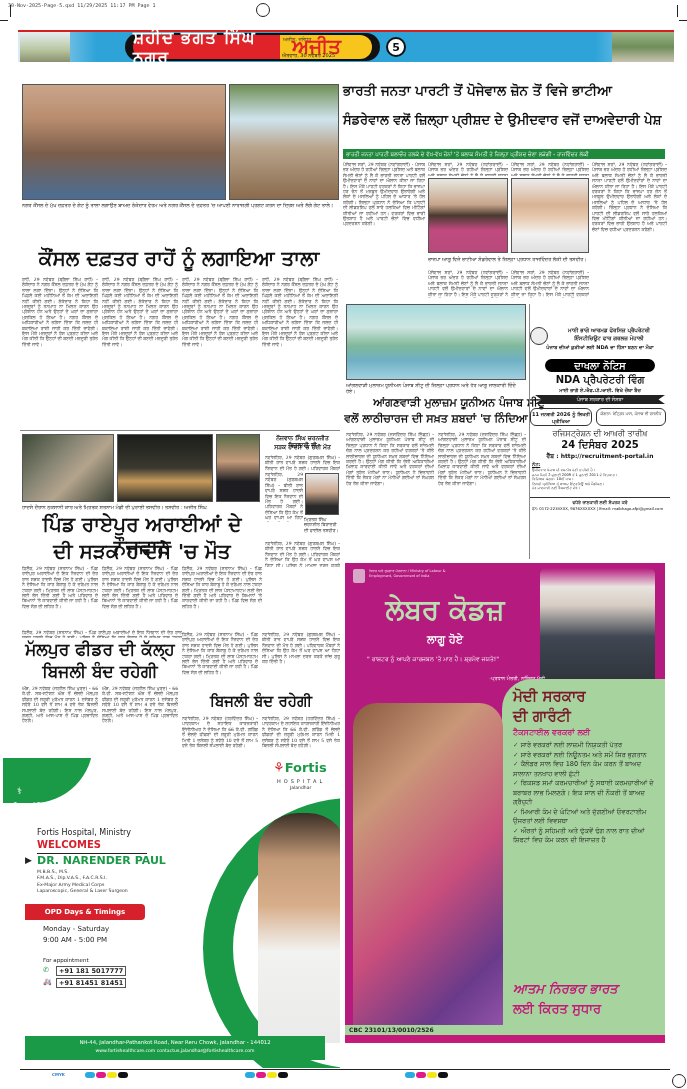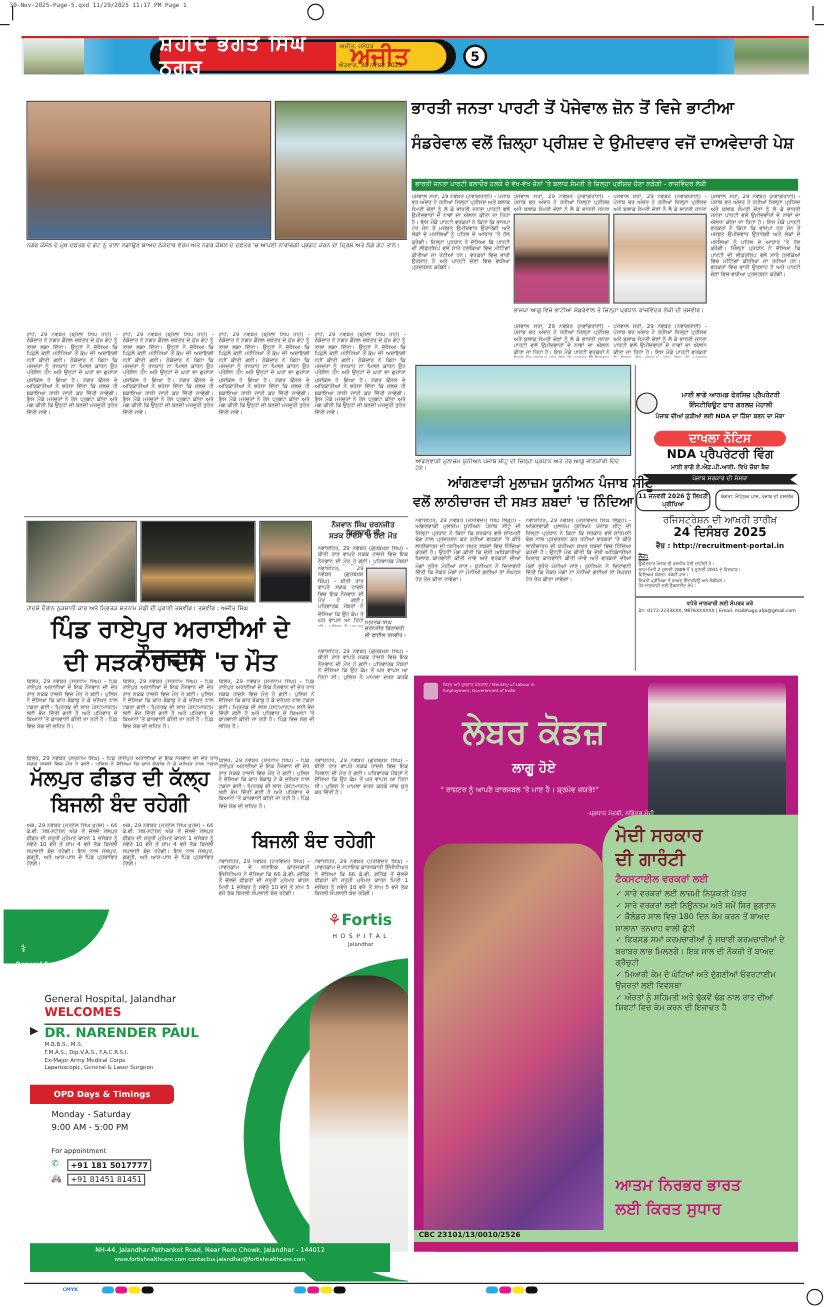--- a/index.html
+++ b/index.html
@@ -20,21 +20,21 @@
 
 .photo{position:absolute;border:1px solid #555;}
 .cap{position:absolute;font-size:5px;line-height:6px;color:#222;overflow:hidden;}
 .head{position:absolute;font-weight:bold;color:#111;text-align:center;line-height:1.15;}
 .body{position:absolute;font-size:4.5px;line-height:5.4px;color:#333;overflow:hidden;text-align:justify;}
 .colrule{position:absolute;background:#888;width:1px;}
 .hrule{position:absolute;background:#888;height:1px;}
 .greenbar{position:absolute;left:343px;top:149px;width:322px;height:10px;background:#1f8a3c;color:#fff;font-size:5.5px;line-height:10px;padding-left:3px;white-space:nowrap;overflow:hidden;}
 
 .notice{position:absolute;left:530px;top:325px;width:140px;height:230px;font-size:5px;text-align:center;}
-.notice .dark{background:#ef4444;color:#fff;border-radius:10px;font-weight:bold;}
+.notice .dark{background:#000000;color:#fff;border-radius:10px;font-weight:bold;}
 
 .lab{position:absolute;left:345px;top:563px;width:320px;height:480px;background:#b51a7f;overflow:hidden;}
 .lab-green{position:absolute;left:157px;top:116px;width:163px;height:364px;background:#a7d39e;border-radius:30px 0 0 0;}
 .lab-photo{position:absolute;left:195px;top:5px;width:115px;height:125px;border-radius:6px;background:linear-gradient(180deg,#b51a7f 0%,#e9e4df 15%,#d6ccc3 30%,#404752 55%,#2b2f37 100%);}
 .lab-textile{position:absolute;left:8px;top:140px;width:150px;height:345px;border-radius:24px;background:linear-gradient(135deg,#8a5a40 0%,#c99778 25%,#c94e7c 55%,#6a3a8a 80%,#9c5ab0 100%);}
 .lab-bottom{position:absolute;left:0;top:472px;width:320px;height:8px;background:#c41b7a;}
 
 .fortis{position:absolute;left:3px;top:758px;width:337px;height:310px;background:#fff;overflow:hidden;}
 .f-arc{position:absolute;left:200px;top:40px;width:300px;height:300px;border-radius:50%;border:30px solid #1a9a47;}
 .f-person{position:absolute;left:255px;top:55px;width:90px;height:230px;background:linear-gradient(180deg,#3a2e25 0%,#c39a78 20%,#d7ad8a 40%,#f2f2f0 60%,#eaeaea 100%);border-radius:40px 40px 0 0;}
@@ -60,20 +60,21 @@
   <div class="mast-red">ਸ਼ਹੀਦ ਭਗਤ ਸਿੰਘ ਨਗਰ</div>
   <div class="mast-yellow"></div>
   <div class="mast-pub">ਅਜੀਤ, ਜਲੰਧਰ</div>
   <div class="mast-ajit">ਅਜੀਤ</div>
   <div class="mast-date">ਐਤਵਾਰ, 30 ਨਵੰਬਰ 2025</div>
   <div class="mast-num">5</div>
 
   <div class="photo" style="left:22px;top:84px;width:204px;height:116px;background:linear-gradient(180deg,#c9a58a 0%,#b88c6e 30%,#7a5d4a 60%,#4b6e95 100%);"></div>
   <div class="photo" style="left:229px;top:84px;width:110px;height:116px;background:linear-gradient(180deg,#6f8f56 0%,#cfe4ee 30%,#b8a48c 55%,#8a6a4c 100%);"></div>
   <div class="cap" style="left:22px;top:202px;width:318px;height:12px;">ਨਗਰ ਕੌਂਸਲ ਦੇ ਮੁੱਖ ਦਫ਼ਤਰ ਦੇ ਗੇਟ ਨੂੰ ਤਾਲਾ ਲਗਾਉਣ ਬਾਅਦ ਠੇਕੇਦਾਰ ਵੇਰਮ ਅਤੇ ਨਗਰ ਕੌਂਸਲ ਦੇ ਦਫ਼ਤਰ 'ਚ ਆਪਣੀ ਨਾਰਾਜ਼ਗੀ ਪ੍ਰਗਟ ਕਰਨ ਦਾ ਦ੍ਰਿਸ਼ ਅਤੇ ਲੱਗੇ ਗੇਟ ਤਾਲੇ।</div>
+  <div class="head" style="left:18px;top:247px;width:322px;font-size:20px;">ਕੌਂਸਲ ਦਫ਼ਤਰ ਰਾਹੋਂ ਨੂੰ ਲਗਾਇਆ ਤਾਲਾ</div>
   <div class="body" style="left:22px;top:277px;width:76px;height:150px;">ਰਾਹੋਂ, 29 ਨਵੰਬਰ (ਬ੍ਰੈਲਾ ਸਿੰਘ ਰਾਹੋਂ) - ਠੇਕੇਦਾਰ ਨੇ ਨਗਰ ਕੌਂਸਲ ਦਫ਼ਤਰ ਦੇ ਮੁੱਖ ਗੇਟ ਨੂੰ ਤਾਲਾ ਲਗਾ ਦਿੱਤਾ। ਉਨ੍ਹਾਂ ਨੇ ਦੱਸਿਆ ਕਿ ਪਿਛਲੇ ਕਈ ਮਹੀਨਿਆਂ ਤੋਂ ਕੰਮ ਦੀ ਅਦਾਇਗੀ ਨਹੀਂ ਕੀਤੀ ਗਈ। ਠੇਕੇਦਾਰ ਨੇ ਕਿਹਾ ਕਿ ਮਜ਼ਦੂਰਾਂ ਨੂੰ ਤਨਖ਼ਾਹ ਨਾ ਮਿਲਣ ਕਾਰਨ ਉਹ ਪ੍ਰੇਸ਼ਾਨ ਹਨ ਅਤੇ ਉਨ੍ਹਾਂ ਦੇ ਘਰਾਂ ਦਾ ਗੁਜ਼ਾਰਾ ਮੁਸ਼ਕਿਲ ਹੋ ਗਿਆ ਹੈ। ਨਗਰ ਕੌਂਸਲ ਦੇ ਅਧਿਕਾਰੀਆਂ ਨੇ ਭਰੋਸਾ ਦਿੱਤਾ ਕਿ ਜਲਦ ਹੀ ਬਕਾਇਆ ਰਾਸ਼ੀ ਜਾਰੀ ਕਰ ਦਿੱਤੀ ਜਾਵੇਗੀ। ਇਸ ਮੌਕੇ ਮਜ਼ਦੂਰਾਂ ਨੇ ਰੋਸ ਪ੍ਰਗਟ ਕੀਤਾ ਅਤੇ ਮੰਗ ਕੀਤੀ ਕਿ ਉਨ੍ਹਾਂ ਦੀ ਬਣਦੀ ਮਜ਼ਦੂਰੀ ਤੁਰੰਤ ਦਿੱਤੀ ਜਾਵੇ।</div>
   <div class="body" style="left:102px;top:277px;width:76px;height:150px;">ਰਾਹੋਂ, 29 ਨਵੰਬਰ (ਬ੍ਰੈਲਾ ਸਿੰਘ ਰਾਹੋਂ) - ਠੇਕੇਦਾਰ ਨੇ ਨਗਰ ਕੌਂਸਲ ਦਫ਼ਤਰ ਦੇ ਮੁੱਖ ਗੇਟ ਨੂੰ ਤਾਲਾ ਲਗਾ ਦਿੱਤਾ। ਉਨ੍ਹਾਂ ਨੇ ਦੱਸਿਆ ਕਿ ਪਿਛਲੇ ਕਈ ਮਹੀਨਿਆਂ ਤੋਂ ਕੰਮ ਦੀ ਅਦਾਇਗੀ ਨਹੀਂ ਕੀਤੀ ਗਈ। ਠੇਕੇਦਾਰ ਨੇ ਕਿਹਾ ਕਿ ਮਜ਼ਦੂਰਾਂ ਨੂੰ ਤਨਖ਼ਾਹ ਨਾ ਮਿਲਣ ਕਾਰਨ ਉਹ ਪ੍ਰੇਸ਼ਾਨ ਹਨ ਅਤੇ ਉਨ੍ਹਾਂ ਦੇ ਘਰਾਂ ਦਾ ਗੁਜ਼ਾਰਾ ਮੁਸ਼ਕਿਲ ਹੋ ਗਿਆ ਹੈ। ਨਗਰ ਕੌਂਸਲ ਦੇ ਅਧਿਕਾਰੀਆਂ ਨੇ ਭਰੋਸਾ ਦਿੱਤਾ ਕਿ ਜਲਦ ਹੀ ਬਕਾਇਆ ਰਾਸ਼ੀ ਜਾਰੀ ਕਰ ਦਿੱਤੀ ਜਾਵੇਗੀ। ਇਸ ਮੌਕੇ ਮਜ਼ਦੂਰਾਂ ਨੇ ਰੋਸ ਪ੍ਰਗਟ ਕੀਤਾ ਅਤੇ ਮੰਗ ਕੀਤੀ ਕਿ ਉਨ੍ਹਾਂ ਦੀ ਬਣਦੀ ਮਜ਼ਦੂਰੀ ਤੁਰੰਤ ਦਿੱਤੀ ਜਾਵੇ।</div>
   <div class="body" style="left:182px;top:277px;width:76px;height:150px;">ਰਾਹੋਂ, 29 ਨਵੰਬਰ (ਬ੍ਰੈਲਾ ਸਿੰਘ ਰਾਹੋਂ) - ਠੇਕੇਦਾਰ ਨੇ ਨਗਰ ਕੌਂਸਲ ਦਫ਼ਤਰ ਦੇ ਮੁੱਖ ਗੇਟ ਨੂੰ ਤਾਲਾ ਲਗਾ ਦਿੱਤਾ। ਉਨ੍ਹਾਂ ਨੇ ਦੱਸਿਆ ਕਿ ਪਿਛਲੇ ਕਈ ਮਹੀਨਿਆਂ ਤੋਂ ਕੰਮ ਦੀ ਅਦਾਇਗੀ ਨਹੀਂ ਕੀਤੀ ਗਈ। ਠੇਕੇਦਾਰ ਨੇ ਕਿਹਾ ਕਿ ਮਜ਼ਦੂਰਾਂ ਨੂੰ ਤਨਖ਼ਾਹ ਨਾ ਮਿਲਣ ਕਾਰਨ ਉਹ ਪ੍ਰੇਸ਼ਾਨ ਹਨ ਅਤੇ ਉਨ੍ਹਾਂ ਦੇ ਘਰਾਂ ਦਾ ਗੁਜ਼ਾਰਾ ਮੁਸ਼ਕਿਲ ਹੋ ਗਿਆ ਹੈ। ਨਗਰ ਕੌਂਸਲ ਦੇ ਅਧਿਕਾਰੀਆਂ ਨੇ ਭਰੋਸਾ ਦਿੱਤਾ ਕਿ ਜਲਦ ਹੀ ਬਕਾਇਆ ਰਾਸ਼ੀ ਜਾਰੀ ਕਰ ਦਿੱਤੀ ਜਾਵੇਗੀ। ਇਸ ਮੌਕੇ ਮਜ਼ਦੂਰਾਂ ਨੇ ਰੋਸ ਪ੍ਰਗਟ ਕੀਤਾ ਅਤੇ ਮੰਗ ਕੀਤੀ ਕਿ ਉਨ੍ਹਾਂ ਦੀ ਬਣਦੀ ਮਜ਼ਦੂਰੀ ਤੁਰੰਤ ਦਿੱਤੀ ਜਾਵੇ।</div>
   <div class="body" style="left:262px;top:277px;width:76px;height:150px;">ਰਾਹੋਂ, 29 ਨਵੰਬਰ (ਬ੍ਰੈਲਾ ਸਿੰਘ ਰਾਹੋਂ) - ਠੇਕੇਦਾਰ ਨੇ ਨਗਰ ਕੌਂਸਲ ਦਫ਼ਤਰ ਦੇ ਮੁੱਖ ਗੇਟ ਨੂੰ ਤਾਲਾ ਲਗਾ ਦਿੱਤਾ। ਉਨ੍ਹਾਂ ਨੇ ਦੱਸਿਆ ਕਿ ਪਿਛਲੇ ਕਈ ਮਹੀਨਿਆਂ ਤੋਂ ਕੰਮ ਦੀ ਅਦਾਇਗੀ ਨਹੀਂ ਕੀਤੀ ਗਈ। ਠੇਕੇਦਾਰ ਨੇ ਕਿਹਾ ਕਿ ਮਜ਼ਦੂਰਾਂ ਨੂੰ ਤਨਖ਼ਾਹ ਨਾ ਮਿਲਣ ਕਾਰਨ ਉਹ ਪ੍ਰੇਸ਼ਾਨ ਹਨ ਅਤੇ ਉਨ੍ਹਾਂ ਦੇ ਘਰਾਂ ਦਾ ਗੁਜ਼ਾਰਾ ਮੁਸ਼ਕਿਲ ਹੋ ਗਿਆ ਹੈ। ਨਗਰ ਕੌਂਸਲ ਦੇ ਅਧਿਕਾਰੀਆਂ ਨੇ ਭਰੋਸਾ ਦਿੱਤਾ ਕਿ ਜਲਦ ਹੀ ਬਕਾਇਆ ਰਾਸ਼ੀ ਜਾਰੀ ਕਰ ਦਿੱਤੀ ਜਾਵੇਗੀ। ਇਸ ਮੌਕੇ ਮਜ਼ਦੂਰਾਂ ਨੇ ਰੋਸ ਪ੍ਰਗਟ ਕੀਤਾ ਅਤੇ ਮੰਗ ਕੀਤੀ ਕਿ ਉਨ੍ਹਾਂ ਦੀ ਬਣਦੀ ਮਜ਼ਦੂਰੀ ਤੁਰੰਤ ਦਿੱਤੀ ਜਾਵੇ।</div>
   <div class="hrule" style="left:20px;top:430px;width:320px;"></div>
 
   <div class="photo" style="left:22px;top:434px;width:92px;height:68px;background:linear-gradient(135deg,#3f4a3a,#8d8a78 40%,#b4a48d 60%,#3d4436);"></div>
   <div class="photo" style="left:117px;top:434px;width:96px;height:68px;background:linear-gradient(180deg,#1c1c1a,#3a3a30 50%,#c79a5c 70%,#2a2a24);"></div>
   <div class="photo" style="left:216px;top:434px;width:44px;height:68px;background:linear-gradient(180deg,#5a6a4a,#c59a7a 40%,#1e1e22 70%);"></div>
   <div class="cap" style="left:22px;top:504px;width:240px;height:6px;">ਹਾਦਸੇ ਦੌਰਾਨ ਨੁਕਸਾਨੀ ਕਾਰ ਅਤੇ ਮ੍ਰਿਤਕ ਸਤਨਾਮ ਮੰਡੀ ਦੀ ਪੁਰਾਣੀ ਤਸਵੀਰ। ਤਸਵੀਰ : ਅਜੀਤ ਸਿੰਘ</div>
@@ -164,55 +165,55 @@
     <div style="position:absolute;left:168px;top:144px;width:150px;font-size:15px;font-weight:bold;color:#7a1a2a;">ਦੀ ਗਾਰੰਟੀ</div>
     <div style="position:absolute;left:168px;top:165px;width:150px;font-size:8px;font-weight:bold;color:#c41b7a;">ਟੈਕਸਟਾਈਲ ਵਰਕਰਾਂ ਲਈ</div>
     <div style="position:absolute;left:168px;top:178px;width:148px;font-size:6.6px;line-height:9.5px;color:#2a2a2a;">
       <div><span style="color:#444;">✓ </span><span>ਸਾਰੇ ਵਰਕਰਾਂ ਲਈ ਲਾਜ਼ਮੀ ਨਿਯੁਕਤੀ ਪੱਤਰ</span></div>
       <div><span style="color:#444;">✓ </span><span>ਸਾਰੇ ਵਰਕਰਾਂ ਲਈ ਨਿਊਨਤਮ ਅਤੇ ਸਮੇਂ ਸਿਰ ਭੁਗਤਾਨ</span></div>
       <div><span style="color:#444;">✓ </span><span>ਕੈਲੰਡਰ ਸਾਲ ਵਿਚ 180 ਦਿਨ ਕੰਮ ਕਰਨ ਤੋਂ ਬਾਅਦ ਸਾਲਾਨਾ ਤਨਖਾਹ ਵਾਲੀ ਛੁੱਟੀ</span></div>
       <div><span style="color:#444;">✓ </span><span>ਫਿਕਸਡ ਸਮਾਂ ਕਰਮਚਾਰੀਆਂ ਨੂੰ ਸਥਾਈ ਕਰਮਚਾਰੀਆਂ ਦੇ ਬਰਾਬਰ ਲਾਭ ਮਿਲਣਗੇ। ਇਕ ਸਾਲ ਦੀ ਨੌਕਰੀ ਤੋਂ ਬਾਅਦ ਗ੍ਰੈਚੁਟੀ</span></div>
       <div><span style="color:#444;">✓ </span><span>ਮਿਆਰੀ ਕੰਮ ਦੇ ਘੰਟਿਆਂ ਅਤੇ ਦੁੱਗਣੀਆਂ ਓਵਰਟਾਈਮ ਉਜਰਤਾਂ ਲਈ ਵਿਵਸਥਾ</span></div>
       <div><span style="color:#444;">✓ </span><span>ਔਰਤਾਂ ਨੂੰ ਸਹਿਮਤੀ ਅਤੇ ਢੁੱਕਵੇਂ ਢੰਗ ਨਾਲ ਰਾਤ ਦੀਆਂ ਸ਼ਿਫਟਾਂ ਵਿਚ ਕੰਮ ਕਰਨ ਦੀ ਇਜਾਜ਼ਤ ਹੈ</span></div>
     </div>
-    <div style="position:absolute;left:168px;top:418px;width:150px;font-size:13px;font-weight:bold;color:#c41b7a;">ਆਤਮ ਨਿਰਭਰ ਭਾਰਤ</div>
+    <div style="position:absolute;left:168px;top:418px;width:150px;font-size:13px;font-weight:bold;color:#c41b7a;font-style:italic;">ਆਤਮ ਨਿਰਭਰ ਭਾਰਤ</div>
     <div style="position:absolute;left:168px;top:438px;width:150px;font-size:13px;font-weight:bold;color:#c41b7a;">ਲਈ ਕਿਰਤ ਸੁਧਾਰ</div>
     <div style="position:absolute;left:0;top:462px;width:160px;height:10px;background:#a7d39e;"></div>
     <div style="position:absolute;left:4px;top:463px;font-size:6px;font-weight:bold;color:#222;">CBC 23101/13/0010/2526</div>
     <div class="lab-bottom"></div>
   </div>
 
   <div class="fortis">
     <div class="f-green-tl"></div>
     <div style="position:absolute;left:10px;top:43px;font-size:5px;color:#fff;font-weight:bold;">General Surgery</div>
     <div style="position:absolute;left:14px;top:28px;font-size:9px;color:#fff;">⚕</div>
     <div style="position:absolute;left:270px;top:2px;font-size:13px;font-weight:bold;color:#1a9a47;"><span style="color:#d6202b;">⚘</span><span>Fortis</span></div>
     <div style="position:absolute;left:274px;top:20px;font-size:5px;letter-spacing:3px;color:#333;">HOSPITAL</div>
     <div style="position:absolute;left:287px;top:27px;font-size:4.5px;color:#333;">Jalandhar</div>
     <div class="f-arc"></div>
     <div class="f-person"></div>
-    <div style="position:absolute;left:34px;top:70px;font-size:8px;color:#222;">General Hospital, Jalandhar</div>
+    <div style="position:absolute;left:34px;top:70px;font-size:8px;color:#222;">Fortis Hospital, Ministry</div>
     <div style="position:absolute;left:34px;top:81px;font-size:10px;font-weight:bold;color:#d6202b;">WELCOMES</div>
     <div style="position:absolute;left:34px;top:95px;width:110px;height:1px;background:#222;"></div>
     <div style="position:absolute;left:22px;top:97px;font-size:9px;color:#222;">▶</div>
     <div style="position:absolute;left:34px;top:96px;font-size:11px;font-weight:bold;color:#1a9a47;">DR. NARENDER PAUL</div>
     <div style="position:absolute;left:34px;top:111px;font-size:4.6px;line-height:6.4px;color:#333;">
       <div>M.B.B.S., M.S.</div>
       <div>F.M.A.S., Dip.V.A.S., F.A.C.R.S.I.</div>
       <div>Ex-Major Army Medical Corps</div>
       <div>Laparoscopic, General &amp; Laser Surgeon</div>
     </div>
     <div style="position:absolute;left:22px;top:146px;width:120px;height:16px;background:#d6202b;border-radius:0 4px 4px 0;color:#fff;font-size:7px;font-weight:bold;line-height:16px;text-align:center;">OPD Days &amp; Timings</div>
     <div style="position:absolute;left:40px;top:167px;font-size:7px;color:#222;">Monday - Saturday</div>
     <div style="position:absolute;left:40px;top:178px;font-size:7px;color:#222;">9:00 AM - 5:00 PM</div>
     <div style="position:absolute;left:40px;top:199px;font-size:5.5px;color:#222;">For appointment</div>
     <div style="position:absolute;left:40px;top:208px;font-size:7px;color:#1a9a47;">✆</div>
     <div style="position:absolute;left:53px;top:208px;font-size:6.5px;font-weight:bold;color:#222;border:1px solid #555;padding:0 2px;text-align:right;">+91 181 5017777</div>
     <div style="position:absolute;left:40px;top:220px;font-size:7px;color:#d6202b;">🚑</div>
-    <div style="position:absolute;left:53px;top:220px;font-size:6.5px;font-weight:normal;color:#222;border:1px solid #555;padding:0 2px;text-align:right;">+91 81451 81451</div>
+    <div style="position:absolute;left:53px;top:220px;font-size:6.5px;font-weight:bold;color:#222;border:1px solid #555;padding:0 2px;text-align:right;">+91 81451 81451</div>
     <div class="f-addr">
       <div>NH-44, Jalandhar-Pathankot Road, Near Reru Chowk, Jalandhar - 144012</div>
       <div style="font-size:4.6px;line-height:7px;">www.fortishealthcare.com   contactus.jalandhar@fortishealthcare.com</div>
     </div>
   </div>
 
   <div class="hrule" style="left:20px;top:1069px;width:650px;background:#222;"></div>
   <div style="position:absolute;left:52px;top:1072px;font-size:4px;color:#2a78c8;font-weight:bold;">CMYK</div>
   <div class="reg" style="left:85px;top:1072px;background:#2aaae2;"></div>
   <div class="reg" style="left:96px;top:1072px;background:#e2198a;"></div>

